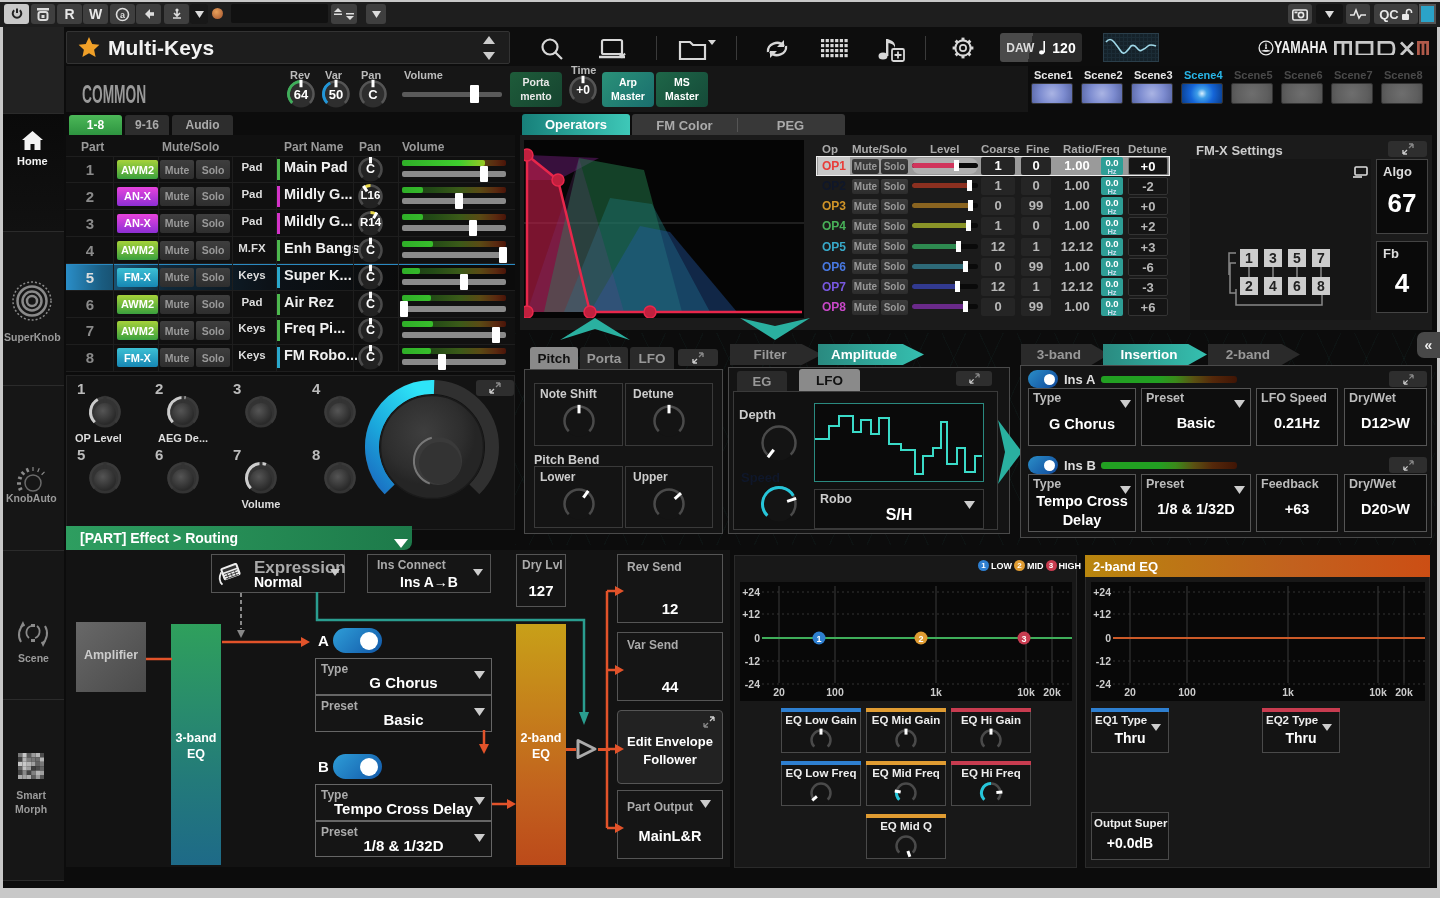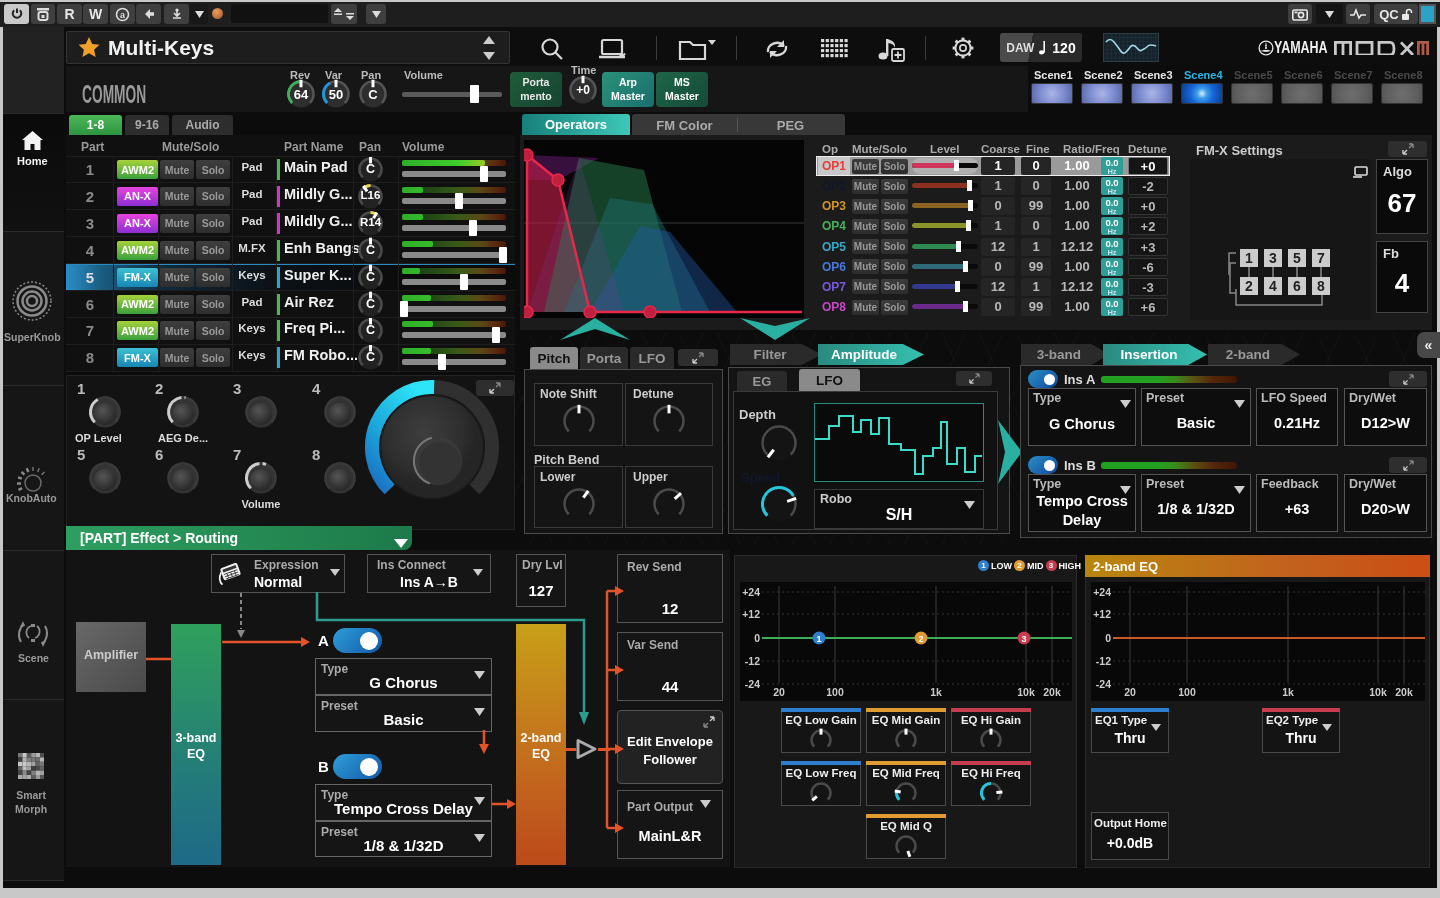--- a/index.html
+++ b/index.html
@@ -593,21 +593,21 @@
 <div class="abs" style="left:66px;top:550px;width:664px;height:317px;background:#131313;"></div>
 <div class="abs" style="left:211px;top:554px;width:134px;height:39px;border:1px solid #555;background:#151515;"></div>
 <div class="abs" style="left:215px;top:559px;"><svg width="32" height="28" viewBox="0 0 32 28">
         <g transform="rotate(-20 16 14)">
           <rect x="7" y="6" width="18" height="13" rx="2" fill="#eee"></rect>
           <rect x="9" y="8" width="14" height="3" fill="#333"></rect>
           <path d="M9 13 h14 M9 15.5 h14 M9 18 h14 M12 13 v5 M16 13 v5 M20 13 v5" stroke="#333" stroke-width="0.8"></path>
           <path d="M4 22 q-3-6 3-12" stroke="#eee" stroke-width="1.8" fill="none"></path>
         </g>
       </svg></div>
-<div class="abs" style="left:254px;top:558px;font-size:12px;color:#aaa;font-weight:bold;">Expression</div>
+<div class="abs" style="left:254px;top:558px;font-size:17px;color:#aaa;font-weight:bold;">Expression</div>
 <div class="abs" style="left:330px;top:562px;"><svg width="10" height="7" viewBox="0 0 10 7">
         <path d="M0 0 h10 l-5 7Z" fill="#ccc"></path>
       </svg></div>
 <div class="abs" style="left:211px;top:574px;width:134px;text-align:center;font-size:14px;font-weight:bold;color:#fff;">Normal</div>
 <div class="abs" style="left:367px;top:554px;width:124px;height:39px;border:1px solid #555;background:#151515;"></div>
 <div class="abs" style="left:377px;top:558px;font-size:12px;color:#aaa;font-weight:bold;">Ins Connect</div>
 <div class="abs" style="left:473px;top:562px;"><svg width="10" height="7" viewBox="0 0 10 7">
         <path d="M0 0 h10 l-5 7Z" fill="#ccc"></path>
       </svg></div>
 <div class="abs" style="left:367px;top:574px;width:124px;text-align:center;font-size:14px;font-weight:bold;color:#fff;">Ins A→B</div>
@@ -1181,14 +1181,14 @@
       </svg></div>
 <div class="abs" style="left:1091px;top:730px;width:78px;text-align:center;font-size:14px;font-weight:bold;color:#fff;">Thru</div>
 <div class="abs" style="left:1262px;top:708px;width:78px;height:45px;border:1px solid #4a4a4a;background:#141414;"></div>
 <div class="abs" style="left:1262px;top:708px;width:78px;height:4px;background:#c83c50;"></div>
 <div class="abs" style="left:1266px;top:714px;font-size:11.5px;font-weight:bold;color:#eee;">EQ2 Type</div>
 <div class="abs" style="left:1322px;top:717px;"><svg width="10" height="7" viewBox="0 0 10 7">
         <path d="M0 0 h10 l-5 7Z" fill="#ccc"></path>
       </svg></div>
 <div class="abs" style="left:1262px;top:730px;width:78px;text-align:center;font-size:14px;font-weight:bold;color:#fff;">Thru</div>
 <div class="abs" style="left:1091px;top:812px;width:78px;height:48px;border:1px solid #4a4a4a;background:#141414;"></div>
-<div class="abs" style="left:1094px;top:817px;font-size:11.5px;font-weight:bold;color:#eee;">Output Home</div>
+<div class="abs" style="left:1094px;top:817px;font-size:11.5px;font-weight:bold;color:#eee;">Output Super</div>
 <div class="abs" style="left:1091px;top:835px;width:78px;text-align:center;font-size:14px;font-weight:bold;color:#fff;">+0.0dB</div>
 </div>
 </body></html>

